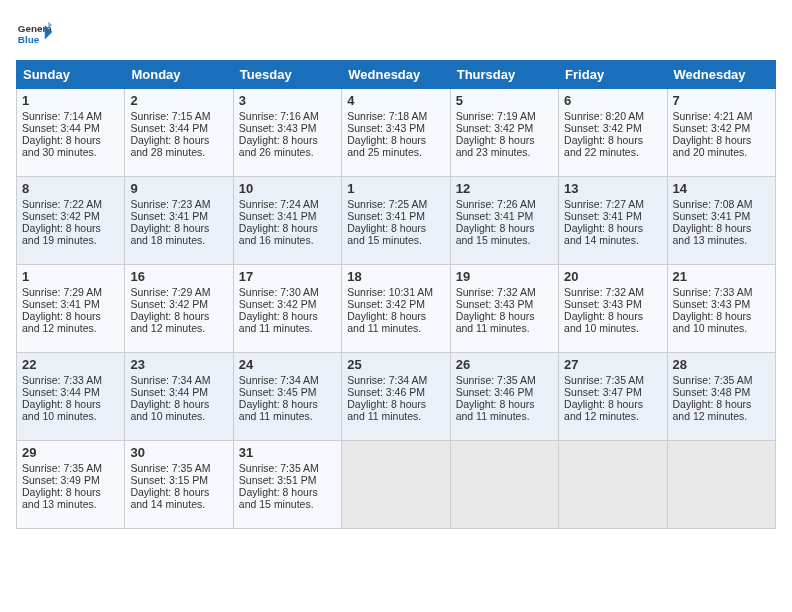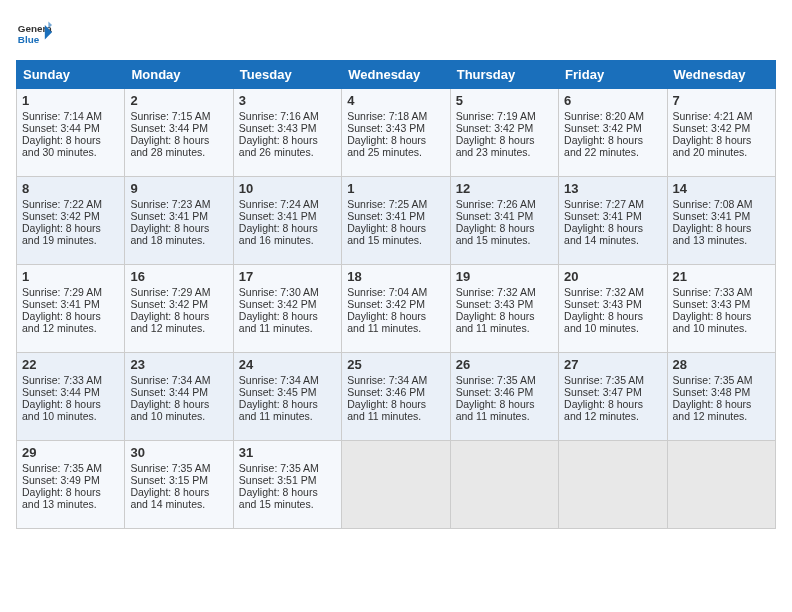--- a/index.html
+++ b/index.html
@@ -225,21 +225,21 @@
         </td>
         <td>
           <span class="day-num">17</span>
           <div>Sunrise: 7:30 AM</div>
           <div>Sunset: 3:42 PM</div>
           <div>Daylight: 8 hours</div>
           <div>and 11 minutes.</div>
         </td>
         <td>
           <span class="day-num">18</span>
-          <div>Sunrise: 7:04 AM</div>
+          <div>Sunrise: 10:31 AM</div>
           <div>Sunset: 3:42 PM</div>
           <div>Daylight: 8 hours</div>
           <div>and 11 minutes.</div>
         </td>
         <td>
           <span class="day-num">19</span>
           <div>Sunrise: 7:32 AM</div>
           <div>Sunset: 3:43 PM</div>
           <div>Daylight: 8 hours</div>
           <div>and 11 minutes.</div>

